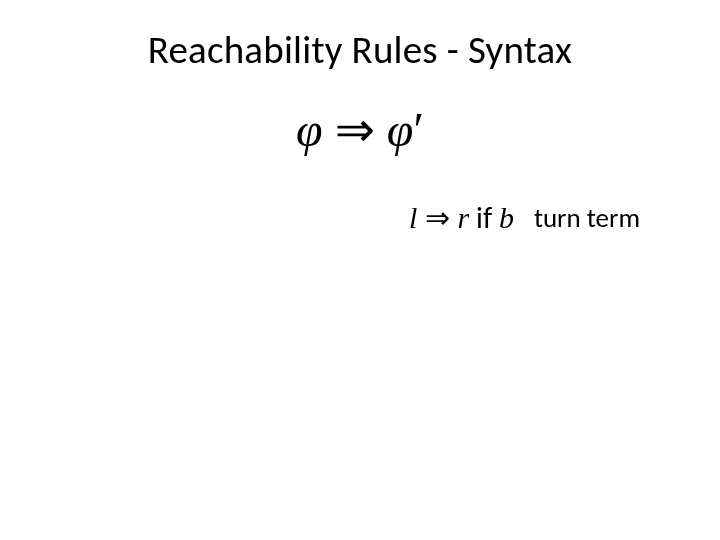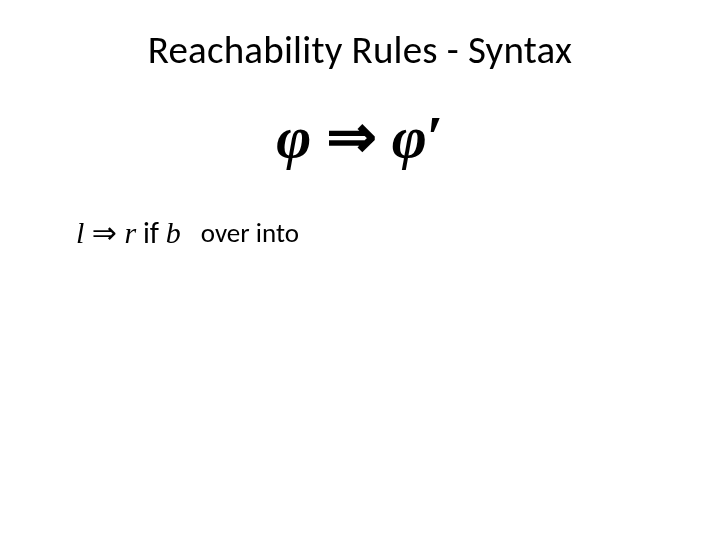--- a/index.html
+++ b/index.html
@@ -35,34 +35,33 @@
     margin-bottom: 6px;
     padding-left: 2px;
   }
   .formula-row {
     text-align: center;
     margin: 24px 0 32px 0;
   }
   .big-formula {
     font-family: "Cambria Math", "Times New Roman", serif;
     font-style: italic;
-    font-size: 60px;
-    font-weight: bold;
+    font-size: 48px;
   }
   .arrow {
     font-style: normal;
     font-family: "Cambria Math", "Segoe UI Symbol", Arial, sans-serif;
   }
   .prime {
     font-style: normal;
   }
   .bottom-row {
     display: flex;
     align-items: center;
-    justify-content: flex-start;
+    justify-content: flex-end;
     margin-top: 42px;
     padding: 0 24px 0 40px;
   }
   .small-formula {
     font-family: "Cambria Math", "Times New Roman", serif;
     font-style: italic;
     font-size: 30px;
     white-space: nowrap;
   }
   .upright {
@@ -95,16 +94,16 @@
     </span>
   </div>
 
 
   <div class="bottom-row">
     <div class="small-formula">
       <span>l</span>
       <span class="arrow">⇒</span>
       <span>r</span><span class="upright"> if </span><span>b</span>
     </div>
-    <div class="mid-label">over into</div>
+    <div class="mid-label">turn term</div>
   </div>
 
 </div>
 
 </body></html>

